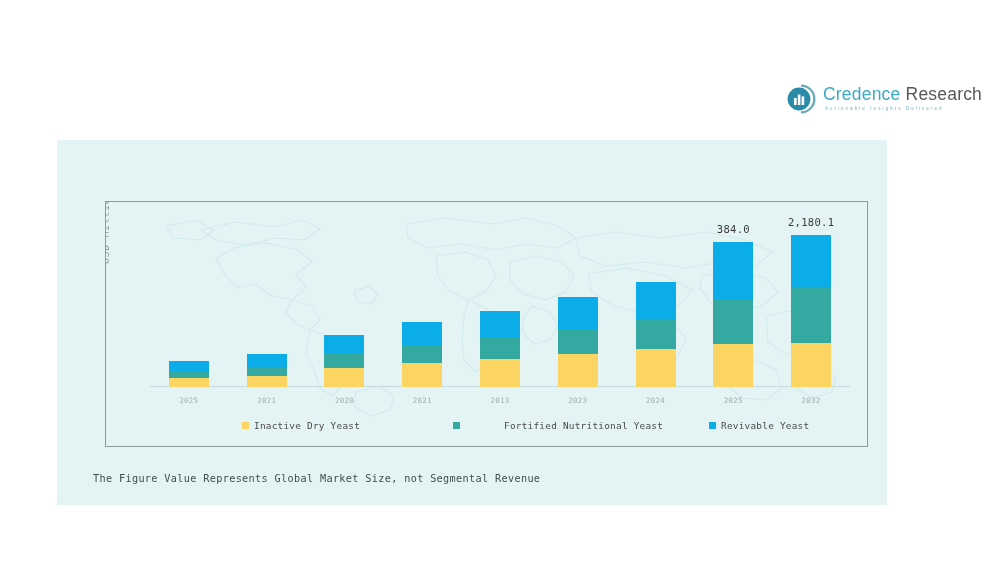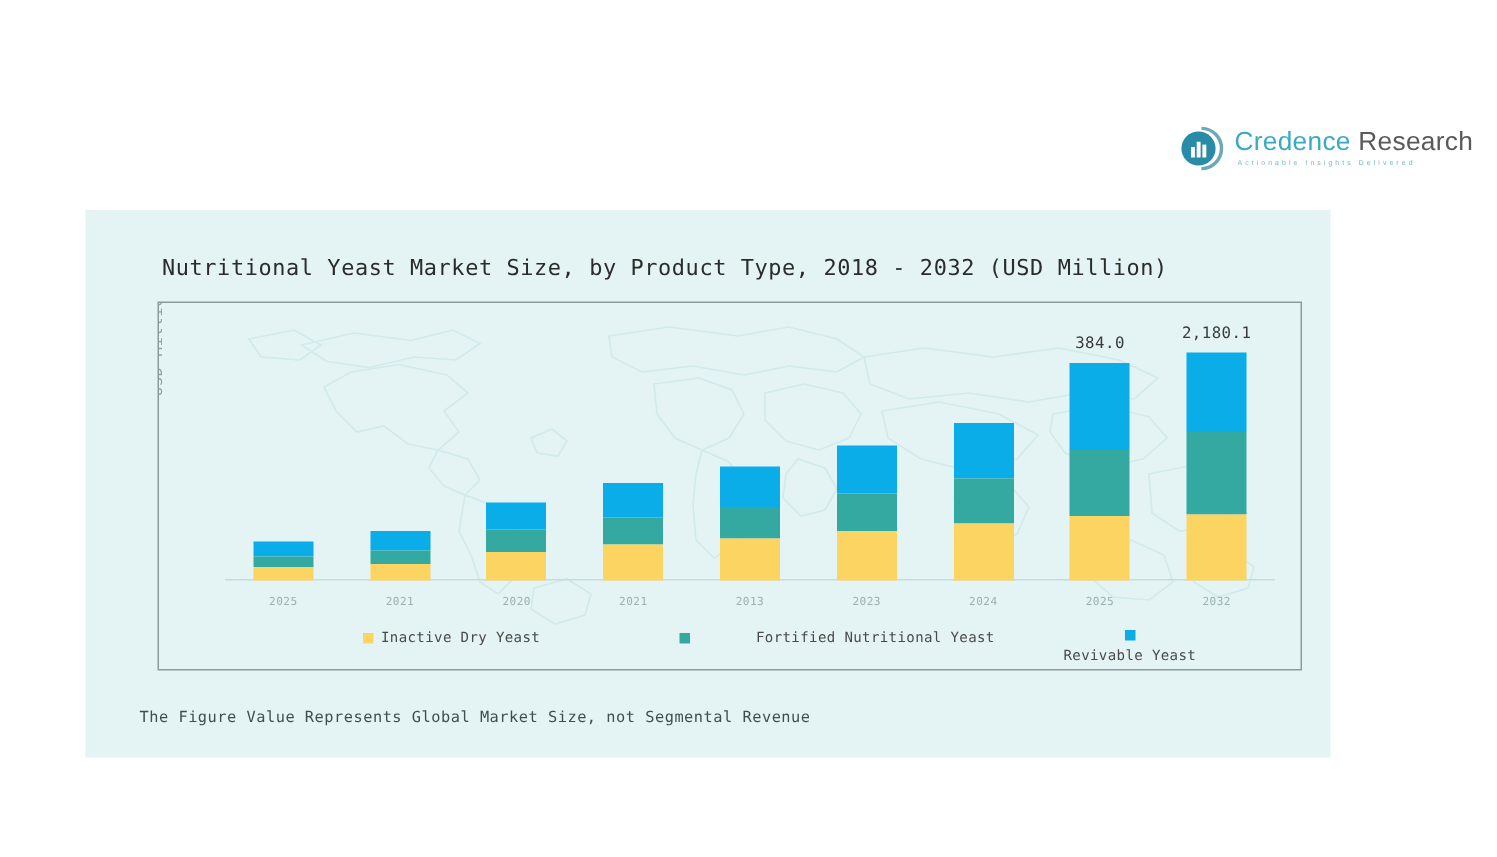--- a/index.html
+++ b/index.html
@@ -133,21 +133,20 @@
       <span class="logo-name">
         <span class="lw-1">Credence</span>
         <span class="lw-2">Research</span>
       </span>
       <span class="logo-tag">Actionable Insights Delivered</span>
     </span>
   </div>
 
   <div class="panel"></div>
 
-  <div class="chart-title">Nutritional Yeast Market Size, by Product Type, 2018 - 2032 (USD Million)</div>
 
   <div class="plot-frame">
 
     <svg class="map-wm" viewBox="0 0 763 250" preserveAspectRatio="none">
       <g fill="none" stroke="#c2e2e6" stroke-width="1.1">
         <path d="M95 34 L130 26 L168 31 L196 24 L214 33 L198 44 L170 42 L140 49 L112 45 Z"></path>
         <path d="M128 52 L160 47 L192 54 L206 66 L190 78 L200 92 L186 104 L166 100 L150 88 L132 92 L118 78 L110 62 Z"></path>
         <path d="M186 104 L206 110 L214 124 L204 134 L190 128 L180 116 Z"></path>
         <path d="M204 134 L220 140 L232 152 L244 168 L240 186 L226 200 L214 192 L208 174 L200 158 Z"></path>
         <path d="M248 96 L262 90 L272 98 L266 108 L252 106 Z"></path>
@@ -252,21 +251,21 @@
 
   <div class="legend" id="legend">
       <div class="legend-item" style="left: 137px;">
         <span class="legend-swatch" style="background: rgb(252, 212, 98);"></span>
         <span class="legend-label">Inactive Dry Yeast</span>
       </div>
       <div class="legend-item" style="left: 348px; gap: 44px;">
         <span class="legend-swatch" style="background: rgb(52, 169, 161);"></span>
         <span class="legend-label">Fortified Nutritional Yeast</span>
       </div>
-      <div class="legend-item" style="left: 604px; flex-direction: column;">
+      <div class="legend-item" style="left: 604px;">
         <span class="legend-swatch" style="background: rgb(11, 173, 232);"></span>
         <span class="legend-label">Revivable Yeast</span>
       </div>
     </div>
 
   <div class="footnote">The Figure Value Represents Global Market Size, not Segmental Revenue</div>
 
 </div>
 
 </body></html>

